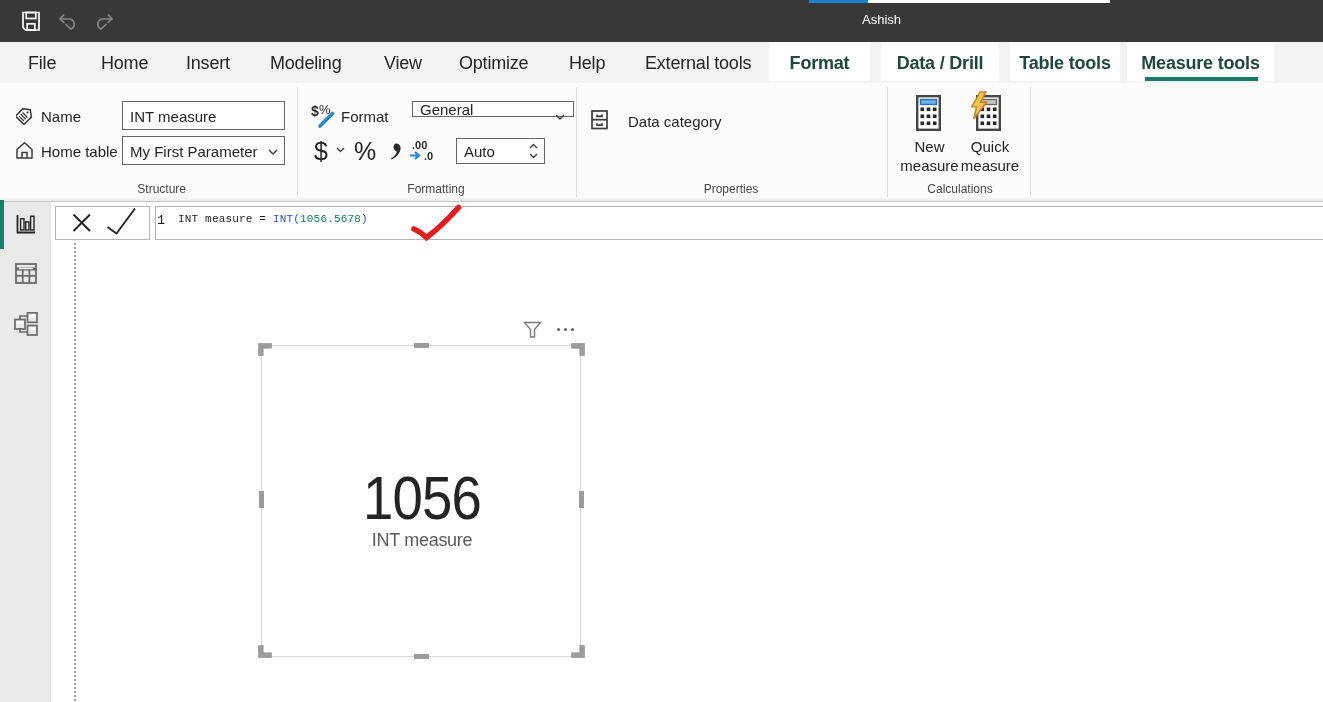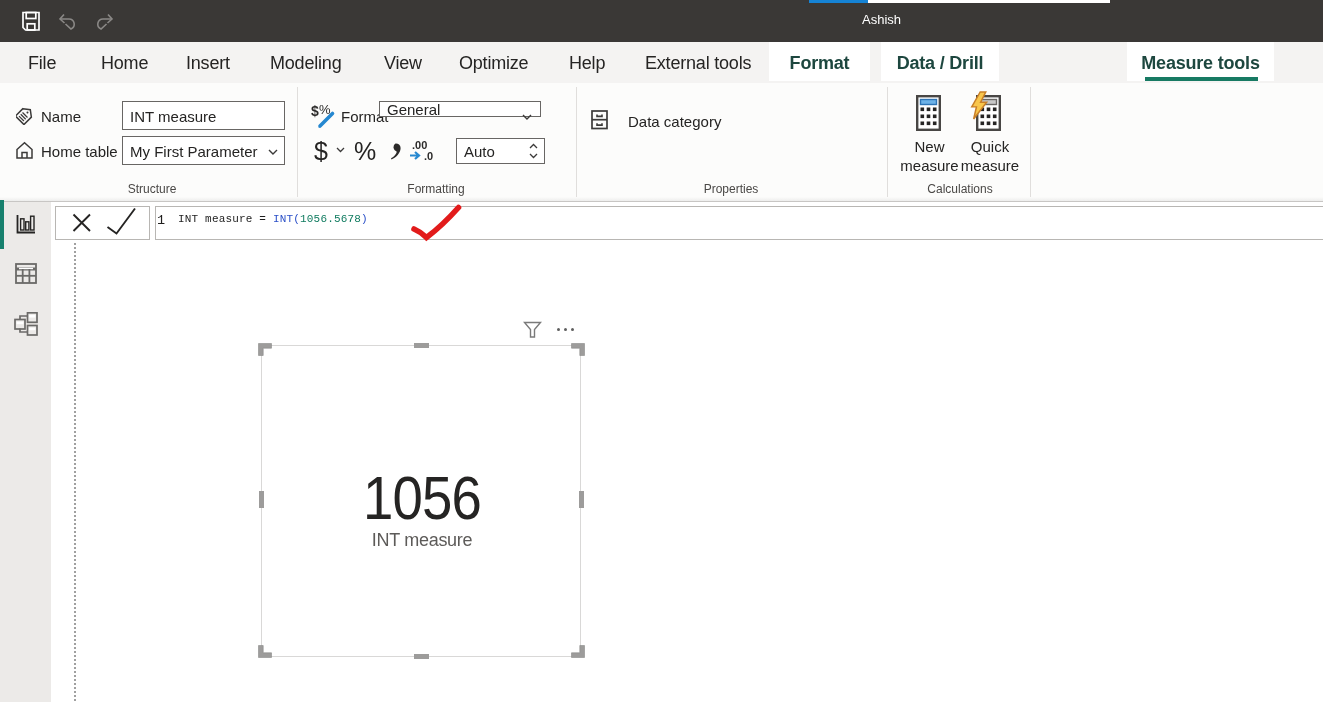--- a/index.html
+++ b/index.html
@@ -65,20 +65,21 @@
   <div class="tab" style="left:28px;">File</div>
   <div class="tab" style="left:101px;">Home</div>
   <div class="tab" style="left:186px;">Insert</div>
   <div class="tab" style="left:270px;">Modeling</div>
   <div class="tab" style="left:384px;">View</div>
   <div class="tab" style="left:459px;">Optimize</div>
   <div class="tab" style="left:569px;">Help</div>
   <div class="tab" style="left:645px;">External tools</div>
   <div class="ctab" style="left:769px;width:101px;">Format</div>
   <div class="ctab" style="left:881px;width:118px;">Data / Drill</div>
+  <div class="ctab" style="left:1010px;width:110px;">Table tools</div>
   <div class="ctab" style="left:1127px;width:147px;">Measure tools</div>
   <div class="abs" style="left:1145px;top:35px;width:113px;height:4px;background:#177a63;"></div>
 </div>
 
 <div id="ribbon">
   <div class="grad"></div>
   <div class="bline"></div>
   <div class="vsep" style="left:297px;"></div>
   <div class="vsep" style="left:576px;"></div>
   <div class="vsep" style="left:887px;"></div>
@@ -101,30 +102,30 @@
     <path d="M2 8.5 L9.5 1.8 L17 8.5 V17 H2 Z" fill="none" stroke="#3b3a39" stroke-width="1.5"></path>
     <path d="M7 17 V11.5 H12 V17" fill="none" stroke="#3b3a39" stroke-width="1.5"></path>
   </svg>
   <div class="rlabel" style="left:41px;top:60px;">Home table</div>
   <div class="rbox" style="left:122px;top:53px;width:163px;height:29px;">
         <span class="tx">My First Parameter</span>
     <svg class="chev" style="right:6px;top:12px;" width="10" height="6" viewBox="0 0 10 6">
           <path d="M1 1 L5 5 L9 1" fill="none" stroke="#3b3a39" stroke-width="1.4"></path>
         </svg>
   </div>
-  <div class="glabel" style="left:102px;width:100px;">Structure</div>
+  <div class="glabel" style="left:86px;width:100px;text-align:right;">Structure</div>
 
   <svg class="abs" style="left:311px;top:20px;" width="26" height="26" viewBox="0 0 26 26">
     <text x="0" y="13" font-size="14" font-weight="bold" fill="#2b2a29" font-family="Liberation Sans">$</text>
     <text x="8" y="11" font-size="13" fill="#2b2a29" font-family="Liberation Sans">%</text>
     <line x1="9" y1="23" x2="21.5" y2="10.5" stroke="#2688d0" stroke-width="3.6" stroke-linecap="round"></line>
     <path d="M7.5 25 L10 23.5 L8.5 22 Z" fill="#2688d0"></path>
   </svg>
   <div class="rlabel" style="left:341px;top:25px;">Format</div>
-  <div class="rbox" style="left:379px;top:18px;width:162px;height:16px;text-decoration:underline;">
+  <div class="rbox" style="left:412px;top:18px;width:162px;height:16px;text-decoration:underline;">
         <span class="tx">General</span>
     <svg class="chev" style="right:8px;top:12px;" width="10" height="6" viewBox="0 0 10 6">
           <path d="M1 1 L5 5 L9 1" fill="none" stroke="#3b3a39" stroke-width="1.4"></path>
         </svg>
   </div>
   <div class="rlabel" style="left:314px;top:54px;font-size:25px;">$</div>
   <svg class="abs" style="left:336px;top:64px;" width="9" height="6" viewBox="0 0 9 6">
         <path d="M1 1 L4.5 4.5 L8 1" fill="none" stroke="#3b3a39" stroke-width="1.3"></path>
       </svg>
   <div class="rlabel" style="left:354px;top:54px;font-size:25px;">%</div>

